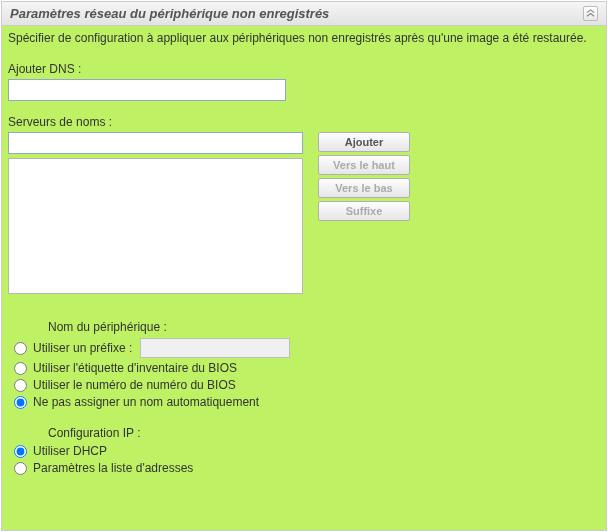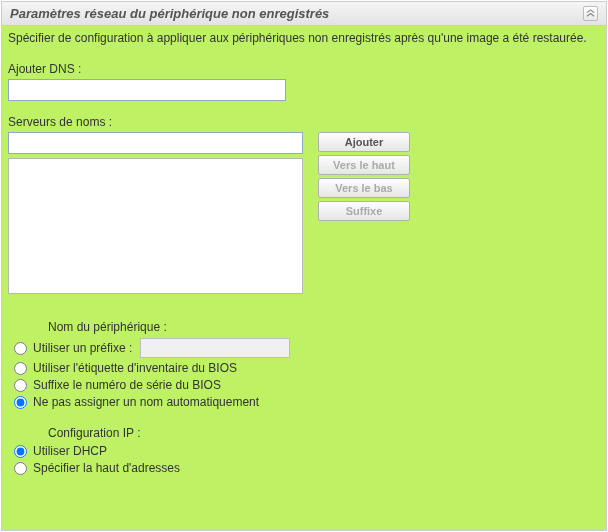--- a/index.html
+++ b/index.html
@@ -166,35 +166,35 @@
         <input type="radio" name="devicename" style="">
         <span>Utiliser un préfixe :</span>
         <input type="text" class="prefix-input" disabled="" value="" style="">
       </div>
       <div class="radio-row">
         <input type="radio" name="devicename" style="">
         <span>Utiliser l'étiquette d'inventaire du BIOS</span>
       </div>
       <div class="radio-row">
         <input type="radio" name="devicename" style="">
-        <span>Suffixe le numéro de série du BIOS</span>
+        <span>Utiliser le numéro de numéro du BIOS</span>
       </div>
       <div class="radio-row">
         <input type="radio" name="devicename" checked="" style="">
         <span>Ne pas assigner un nom automatiquement</span>
       </div>
     </div>
 
     <div style="height:14px"></div>
 
     <div class="group-label">Configuration IP :</div>
     <div class="radio-group">
       <div class="radio-row">
         <input type="radio" name="ipconfig" checked="" style="">
         <span>Utiliser DHCP</span>
       </div>
       <div class="radio-row">
         <input type="radio" name="ipconfig" style="">
-        <span>Spécifier la haut d'adresses</span>
+        <span>Paramètres la liste d'adresses</span>
       </div>
     </div>
   </div>
 </div>
 
 </body></html>

